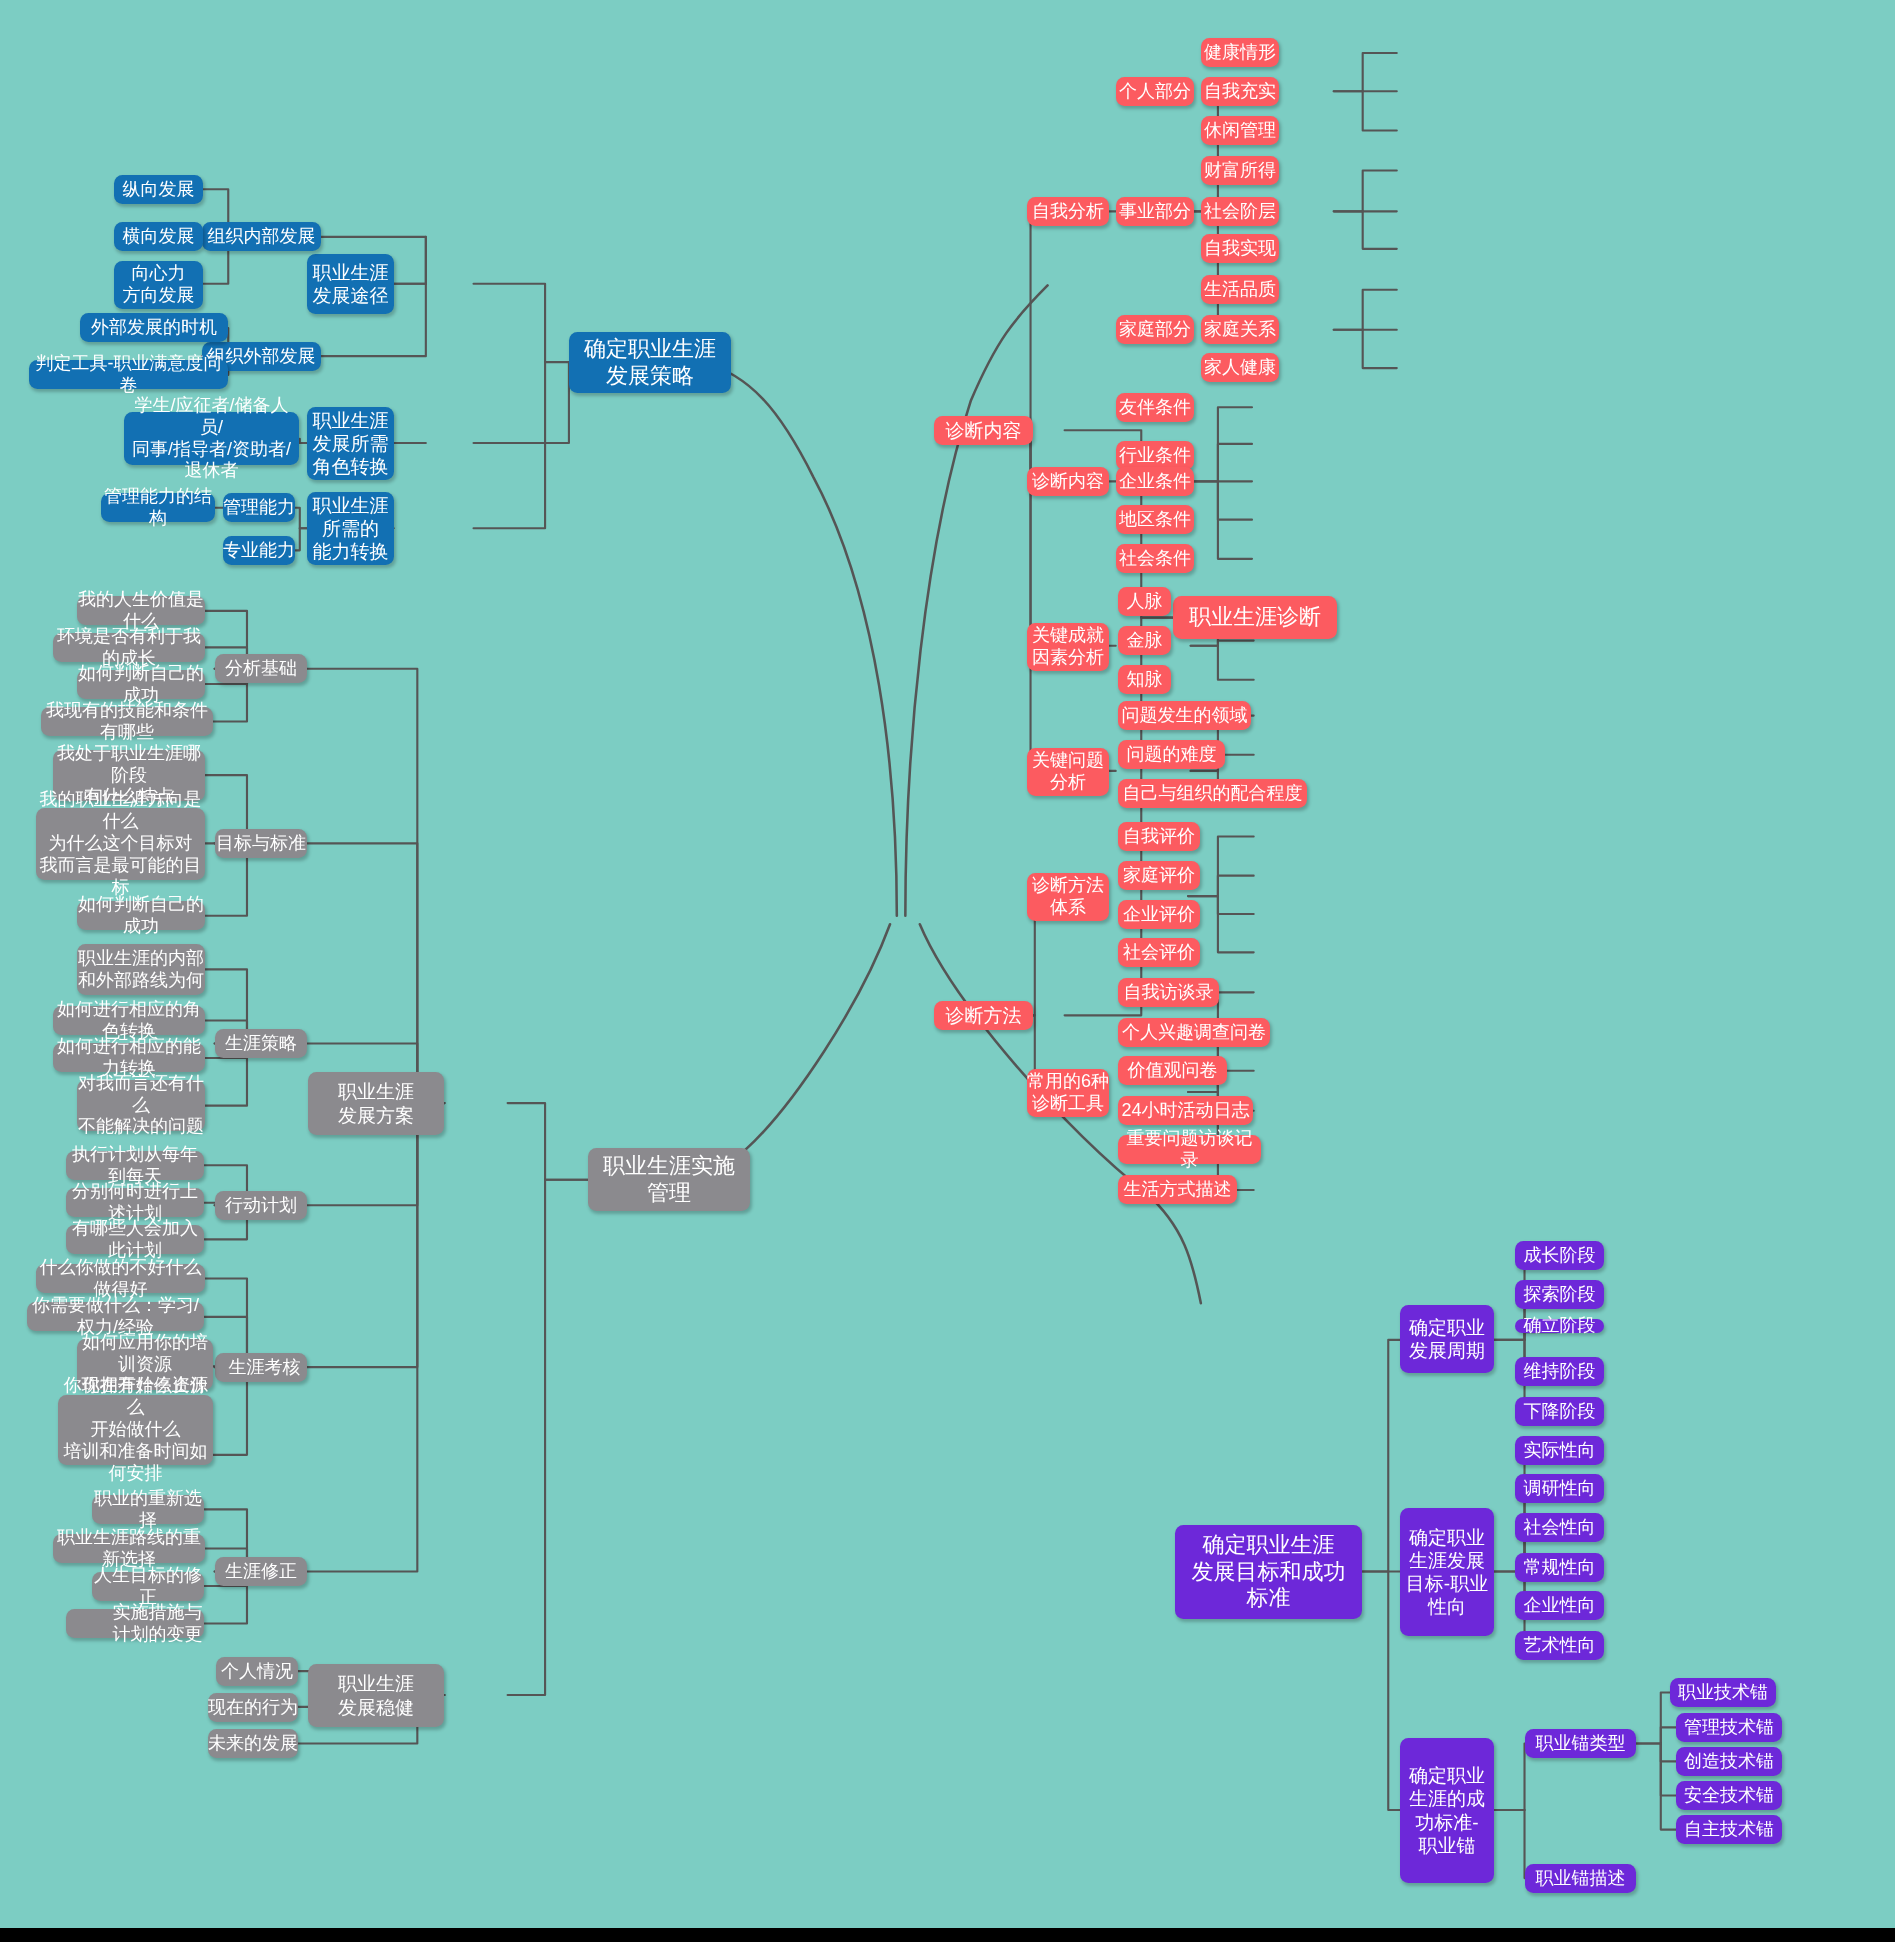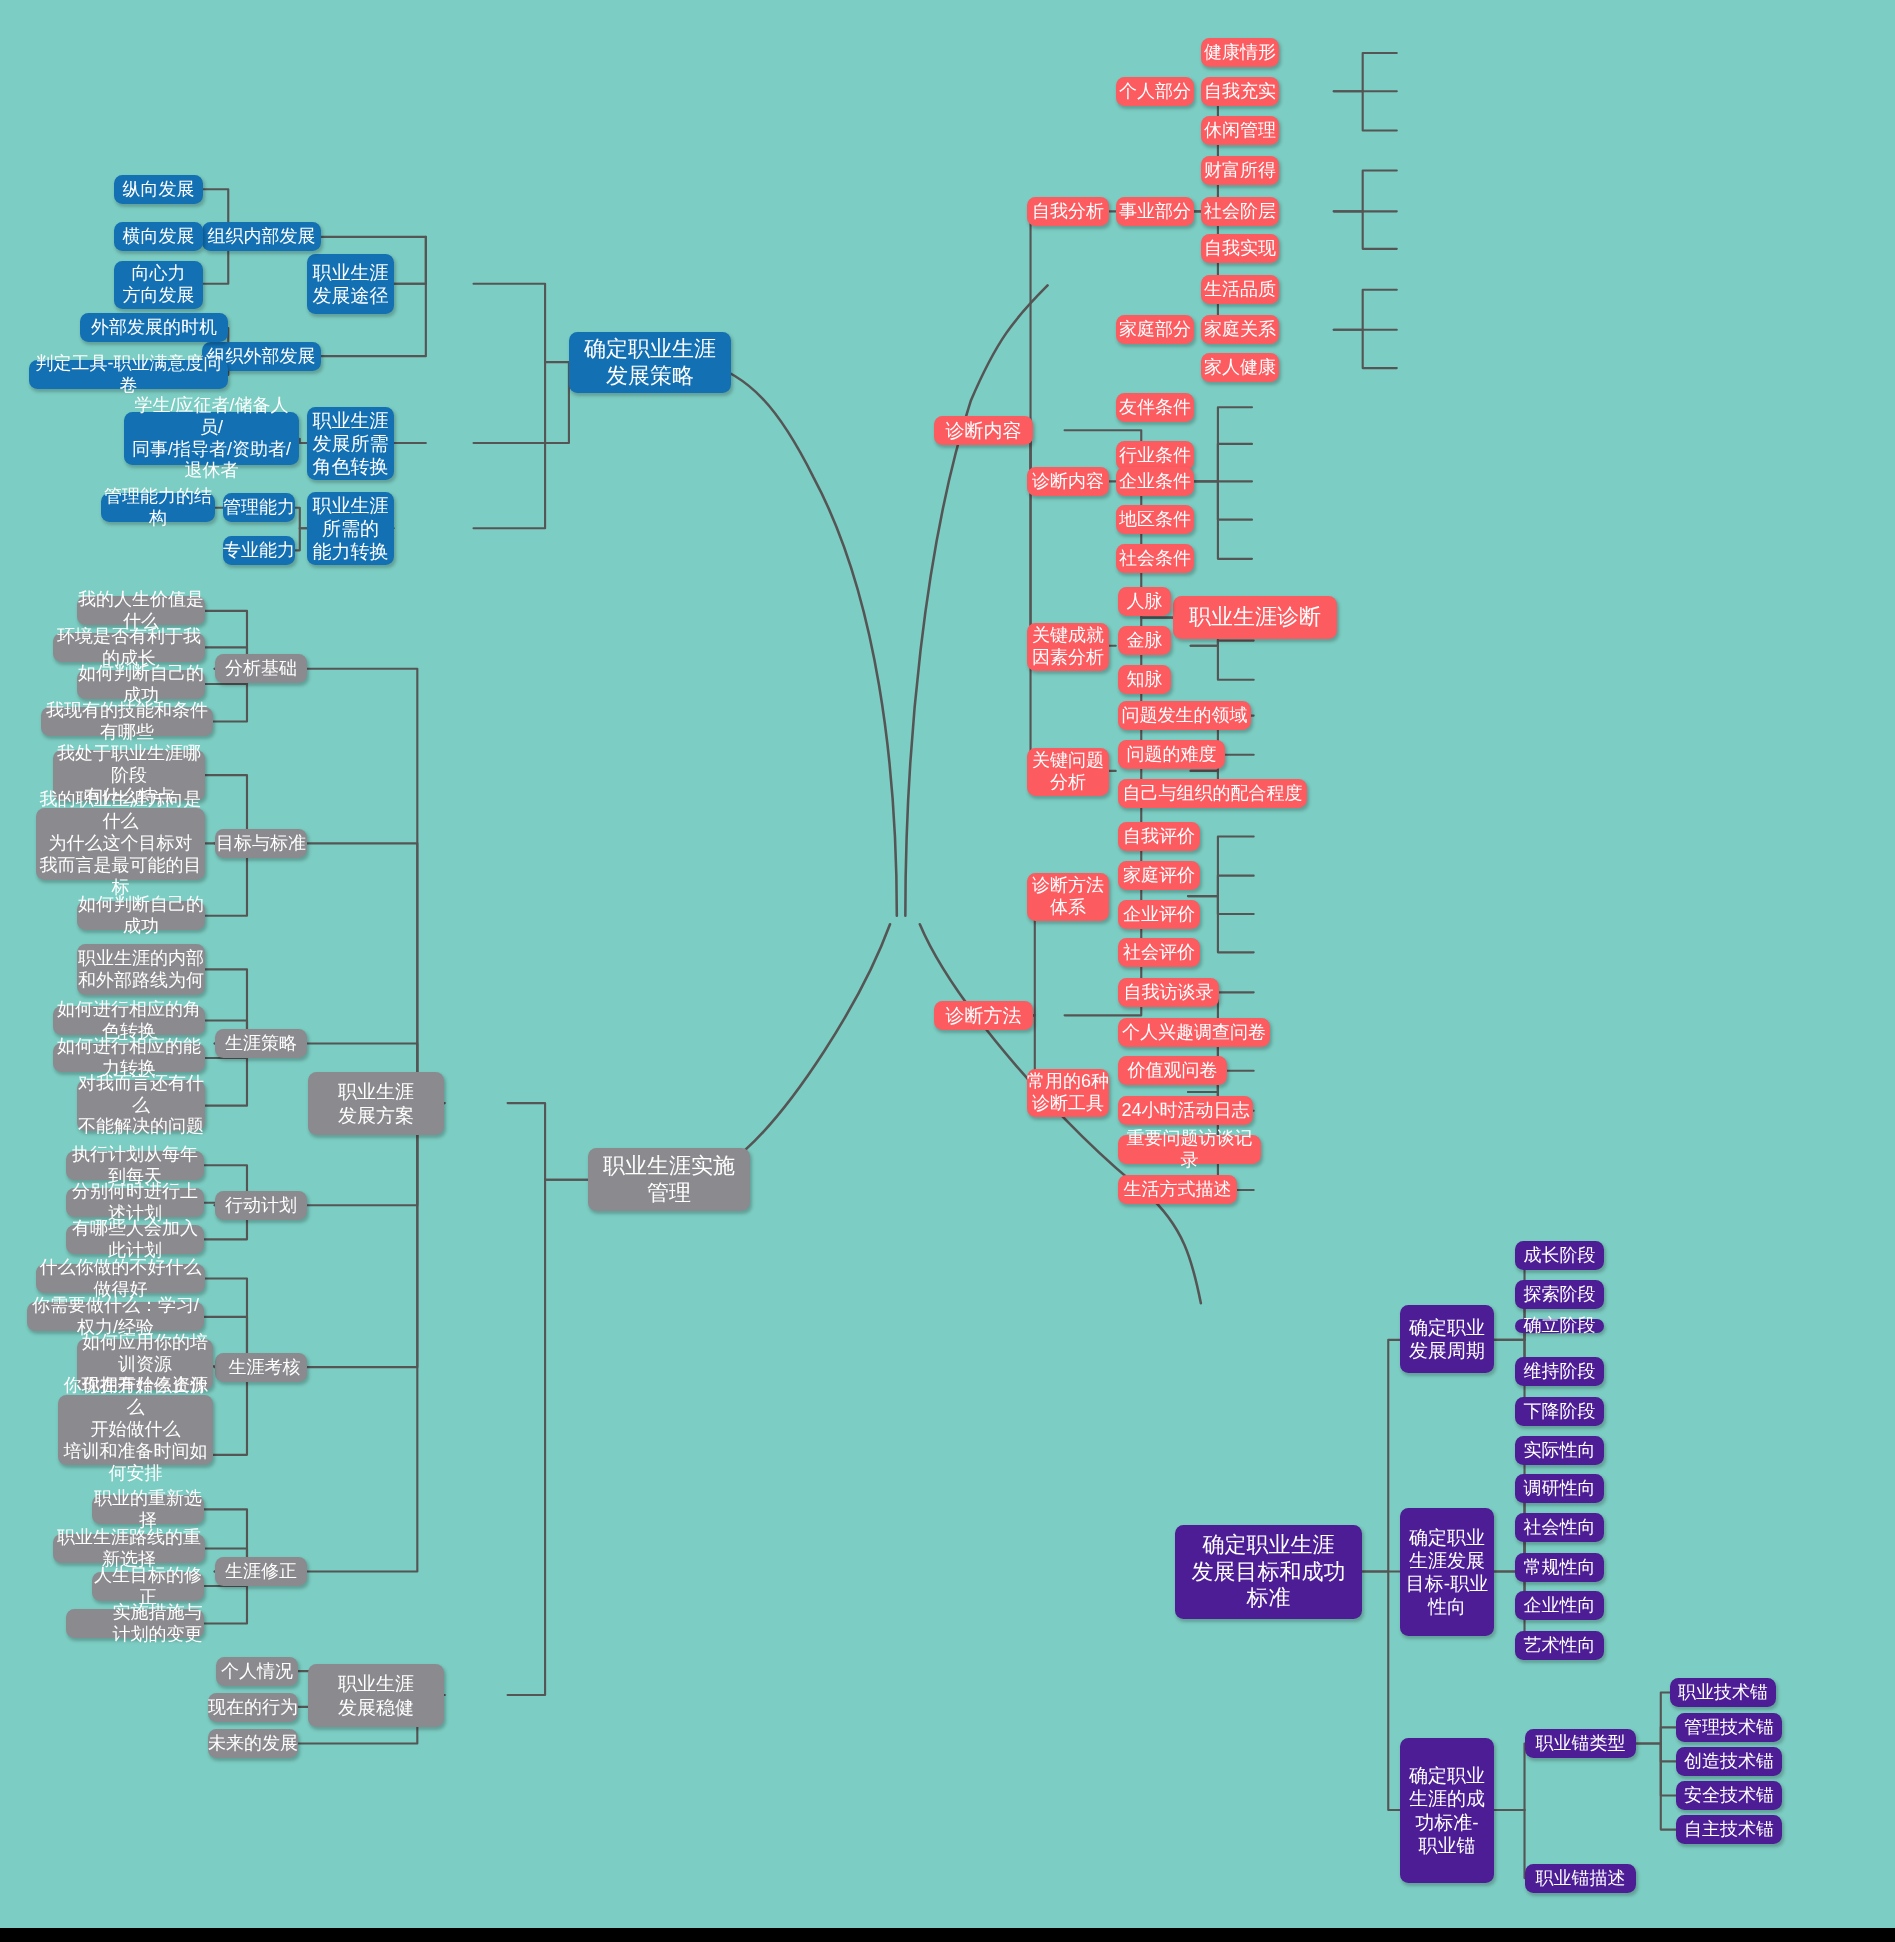--- a/index.html
+++ b/index.html
@@ -7,21 +7,21 @@
         font-family:"Liberation Sans","DejaVu Sans",sans-serif;}
   #links{position:absolute;left:0;top:0;width:1895px;height:1943px;pointer-events:none;}
   .node{position:absolute;box-sizing:border-box;border-radius:8.5px;color:#fff;
         display:flex;align-items:center;justify-content:center;text-align:center;
         line-height:1.22;white-space:pre-line;
         box-shadow:1.7px 2.6px 3.4px rgba(0,0,0,0.22);}
   .c-green{background:#16913f;}
   .c-blue{background:#1270b3;}
   .c-gray{background:#8b8a8e;}
   .c-red{background:#fc5b60;}
-  .c-orange{background:#4c1d95;}
+  .c-orange{background:#6d28d9;}
   .root-node{font-size:37px;border-radius:12px;letter-spacing:0.9px;}
   .lvl1{font-size:22px;}
   .lvl2{font-size:19px;}
   .leaf{font-size:18px;}
   .bottom-strip{position:absolute;left:0;bottom:0;width:1895px;height:15.3px;background:#000;}
 </style>
 </head>
 <body>
 
 <div id="root">

